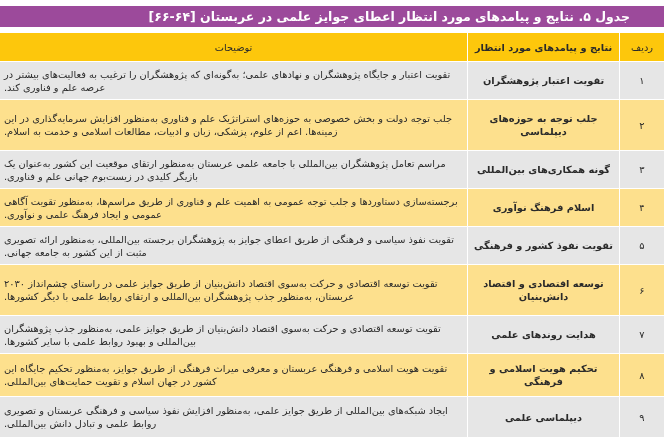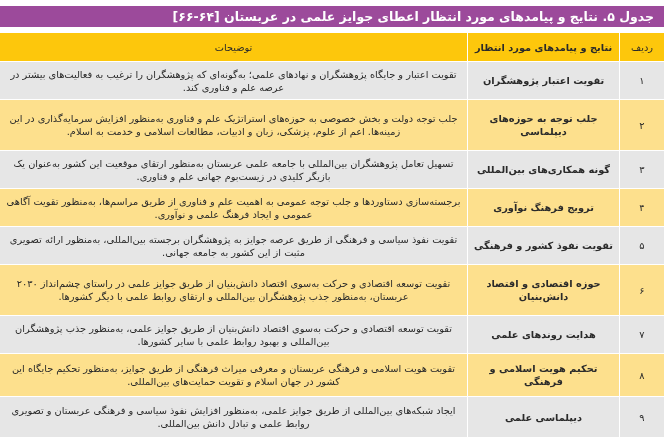--- a/index.html
+++ b/index.html
@@ -1,31 +1,31 @@
 <!DOCTYPE html>
 <html><head>
 <meta charset="utf-8">
 <style>
   html, body { margin: 0; padding: 0; background: #ffffff; }
   body { width: 664px; height: 447px; overflow: hidden; position: relative;
          font-family: "DejaVu Sans", "Liberation Sans", sans-serif; direction: rtl; }
   .title-bar { position: absolute; left: 0; top: 6px; width: 664px; height: 21px;
                background: #9c4a9b; color: #ffffff; font-size: 12.5px; font-weight: bold;
-               line-height: 21px; text-align: right; padding-right: 10px; box-sizing: border-box;
+               line-height: 21px; text-align: right; padding-right: 34px; box-sizing: border-box;
                white-space: nowrap; }
   table.main { position: absolute; left: 0; top: 33px; width: 664px; border-collapse: collapse;
                table-layout: fixed; direction: rtl; }
   table.main th, table.main td { border-left: 1.5px solid #ffffff; border-bottom: 1.5px solid #ffffff;
                padding: 0 4px; vertical-align: middle; font-size: 9.8px; color: #2a2a2a; line-height: 13px; }
   table.main th:last-child, table.main td:last-child { border-left: none; }
   thead th { background: #fdc70c; height: 28px; font-weight: normal; color: #2b2b2b; font-size: 10.5px; }
   th.c-num, td.c-num { width: 36px; text-align: center; }
   th.c-out, td.c-out { width: 143px; text-align: center; font-weight: bold; }
   th.c-desc { text-align: center; }
-  td.c-desc { text-align: center; padding-right: 24px; padding-left: 14px; }
+  td.c-desc { text-align: left; padding-right: 24px; padding-left: 14px; }
   tr.gray td { background: #e6e6e6; }
   tr.yellow td { background: #fde08d; }
   tr.r1 td { height: 37px; }
   tr.r2 td { height: 50px; }
   tr.r3 td { height: 37px; }
   tr.r4 td { height: 37px; }
   tr.r5 td { height: 37px; }
   tr.r6 td { height: 50px; }
   tr.r7 td { height: 37px; }
   tr.r8 td { height: 42px; }
@@ -51,35 +51,35 @@
       <td class="c-desc">تقویت اعتبار و جایگاه پژوهشگران و نهادهای علمی؛ به‌گونه‌ای که پژوهشگران را ترغیب به فعالیت‌های بیشتر در عرصه علم و فناوری کند.</td>
     </tr>
     <tr class="yellow r2">
       <td class="c-num">۲</td>
       <td class="c-out">جلب توجه به حوزه‌های دیپلماسی</td>
       <td class="c-desc">جلب توجه دولت و بخش خصوصی به حوزه‌های استراتژیک علم و فناوری به‌منظور افزایش سرمایه‌گذاری در این زمینه‌ها. اعم از علوم، پزشکی، زبان و ادبیات، مطالعات اسلامی و خدمت به اسلام.</td>
     </tr>
     <tr class="gray r3">
       <td class="c-num">۳</td>
       <td class="c-out">گونه همکاری‌های بین‌المللی</td>
-      <td class="c-desc">تسهیل تعامل پژوهشگران بین‌المللی با جامعه علمی عربستان به‌منظور ارتقای موقعیت این کشور به‌عنوان یک بازیگر کلیدی در زیست‌بوم جهانی علم و فناوری.</td>
+      <td class="c-desc">مراسم تعامل پژوهشگران بین‌المللی با جامعه علمی عربستان به‌منظور ارتقای موقعیت این کشور به‌عنوان یک بازیگر کلیدی در زیست‌بوم جهانی علم و فناوری.</td>
     </tr>
     <tr class="yellow r4">
       <td class="c-num">۴</td>
-      <td class="c-out">ترویج فرهنگ نوآوری</td>
+      <td class="c-out">اسلام فرهنگ نوآوری</td>
       <td class="c-desc">برجسته‌سازی دستاوردها و جلب توجه عمومی به اهمیت علم و فناوری از طریق مراسم‌ها، به‌منظور تقویت آگاهی عمومی و ایجاد فرهنگ علمی و نوآوری.</td>
     </tr>
     <tr class="gray r5">
       <td class="c-num">۵</td>
       <td class="c-out">تقویت نفوذ کشور و فرهنگی</td>
-      <td class="c-desc">تقویت نفوذ سیاسی و فرهنگی از طریق عرصه جوایز به پژوهشگران برجسته بین‌المللی، به‌منظور ارائه تصویری مثبت از این کشور به جامعه جهانی.</td>
+      <td class="c-desc">تقویت نفوذ سیاسی و فرهنگی از طریق اعطای جوایز به پژوهشگران برجسته بین‌المللی، به‌منظور ارائه تصویری مثبت از این کشور به جامعه جهانی.</td>
     </tr>
     <tr class="yellow r6">
       <td class="c-num">۶</td>
-      <td class="c-out">حوزه اقتصادی و اقتصاد دانش‌بنیان</td>
+      <td class="c-out">توسعه اقتصادی و اقتصاد دانش‌بنیان</td>
       <td class="c-desc">تقویت توسعه اقتصادی و حرکت به‌سوی اقتصاد دانش‌بنیان از طریق جوایز علمی در راستای چشم‌انداز ۲۰۳۰ عربستان، به‌منظور جذب پژوهشگران بین‌المللی و ارتقای روابط علمی با دیگر کشورها.</td>
     </tr>
     <tr class="gray r7">
       <td class="c-num">۷</td>
       <td class="c-out">هدایت روندهای علمی</td>
       <td class="c-desc">تقویت توسعه اقتصادی و حرکت به‌سوی اقتصاد دانش‌بنیان از طریق جوایز علمی، به‌منظور جذب پژوهشگران بین‌المللی و بهبود روابط علمی با سایر کشورها.</td>
     </tr>
     <tr class="yellow r8">
       <td class="c-num">۸</td>
       <td class="c-out">تحکیم هویت اسلامی و فرهنگی</td>

